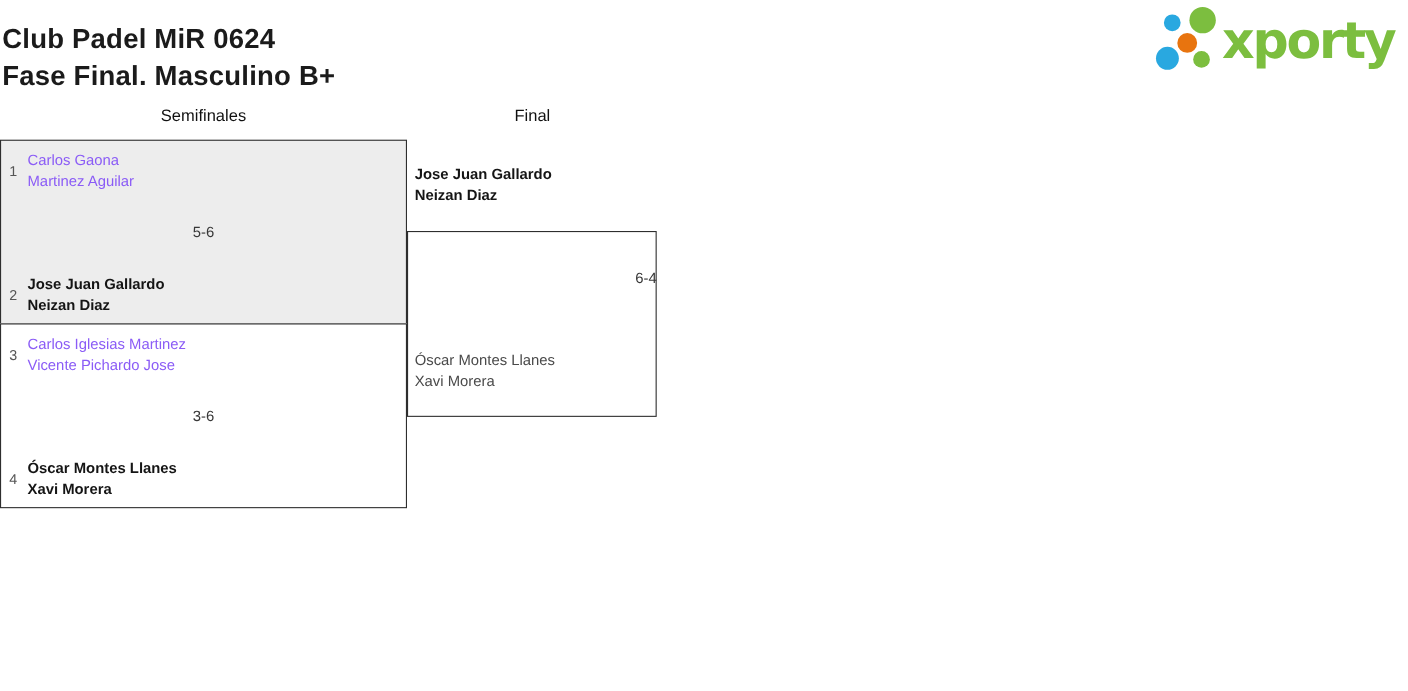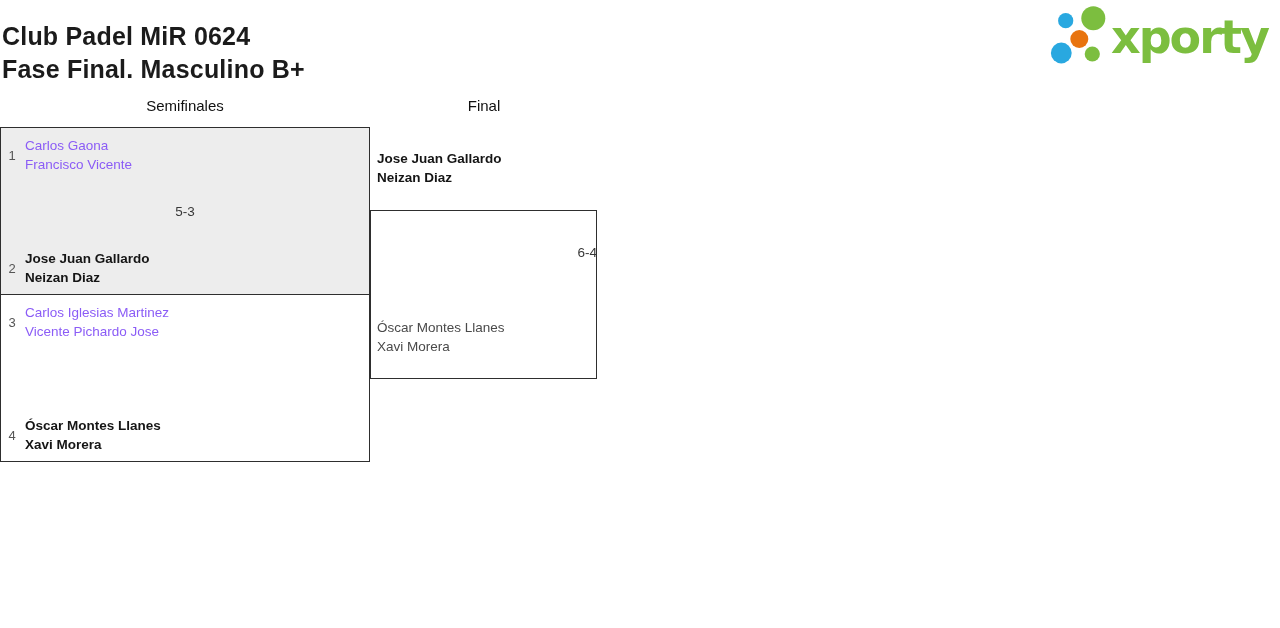--- a/index.html
+++ b/index.html
@@ -156,41 +156,42 @@
   </div>
 
   <div class="round-header semis">Semifinales</div>
   <div class="round-header final">Final</div>
 
   <div class="match-box sf1">
     <div class="team-row top">
       <span class="seed">1</span>
       <span class="names">
         <div>Carlos Gaona</div>
-        <div>Francisco Vicente</div>
-      </span>
-    </div>
-    <div class="score">5-3</div>
+        <div>Martinez Aguilar</div>
+      </span>
+    </div>
+    <div class="score">5-6</div>
     <div class="team-row bottom">
       <span class="seed">2</span>
       <span class="names winner">
         <div>Jose Juan Gallardo</div>
         <div>Neizan Diaz</div>
       </span>
     </div>
   </div>
 
   <div class="match-box sf2">
     <div class="team-row top">
       <span class="seed">3</span>
       <span class="names">
         <div>Carlos Iglesias Martinez</div>
         <div>Vicente Pichardo Jose</div>
       </span>
     </div>
+    <div class="score">3-6</div>
     <div class="team-row bottom">
       <span class="seed">4</span>
       <span class="names winner">
         <div>Óscar Montes Llanes</div>
         <div>Xavi Morera</div>
       </span>
     </div>
   </div>
 
   <div class="match-box final-box"></div>

